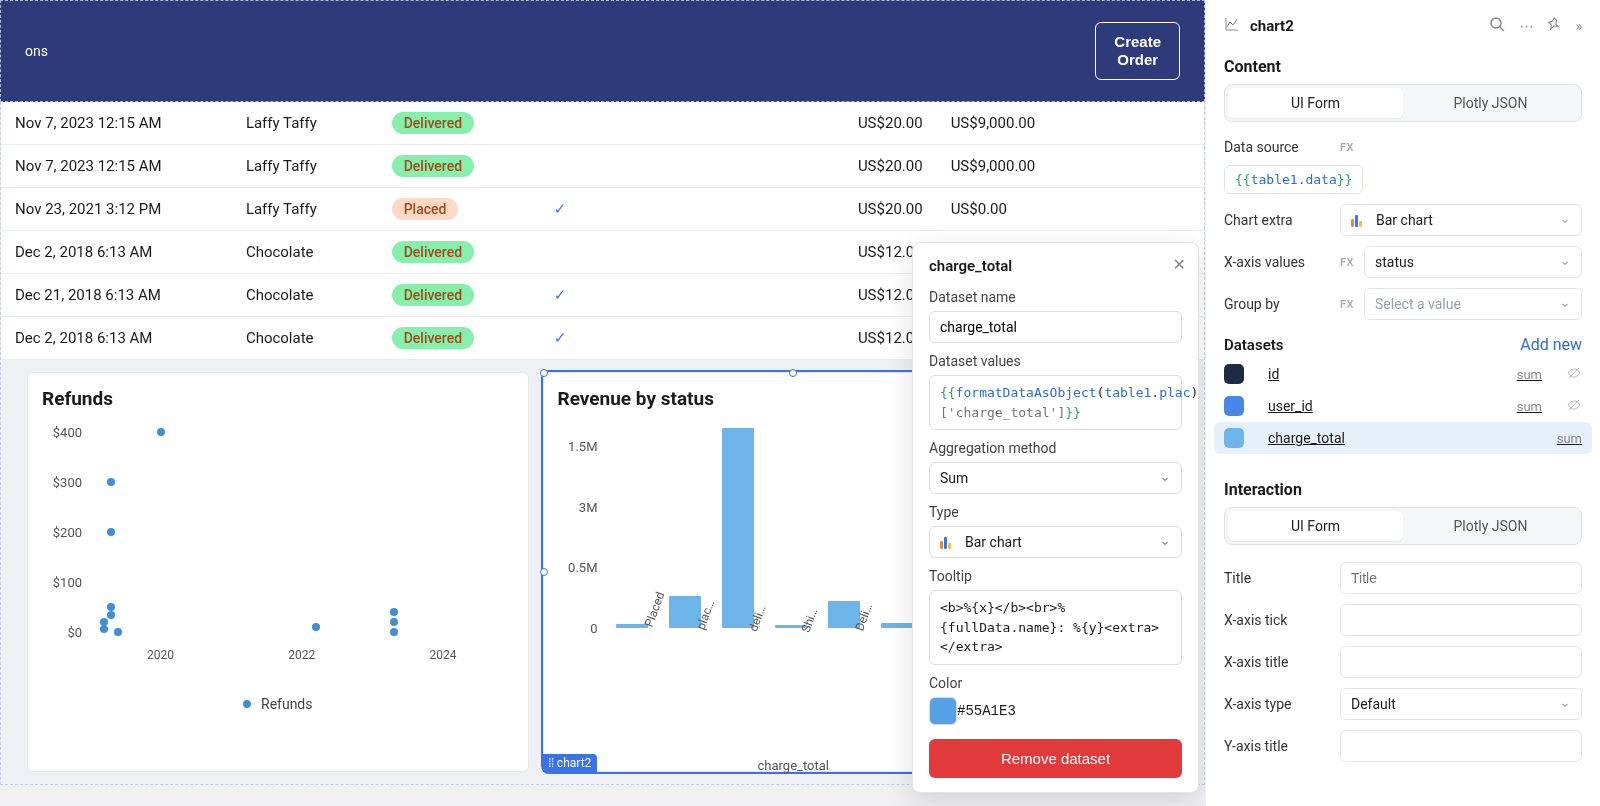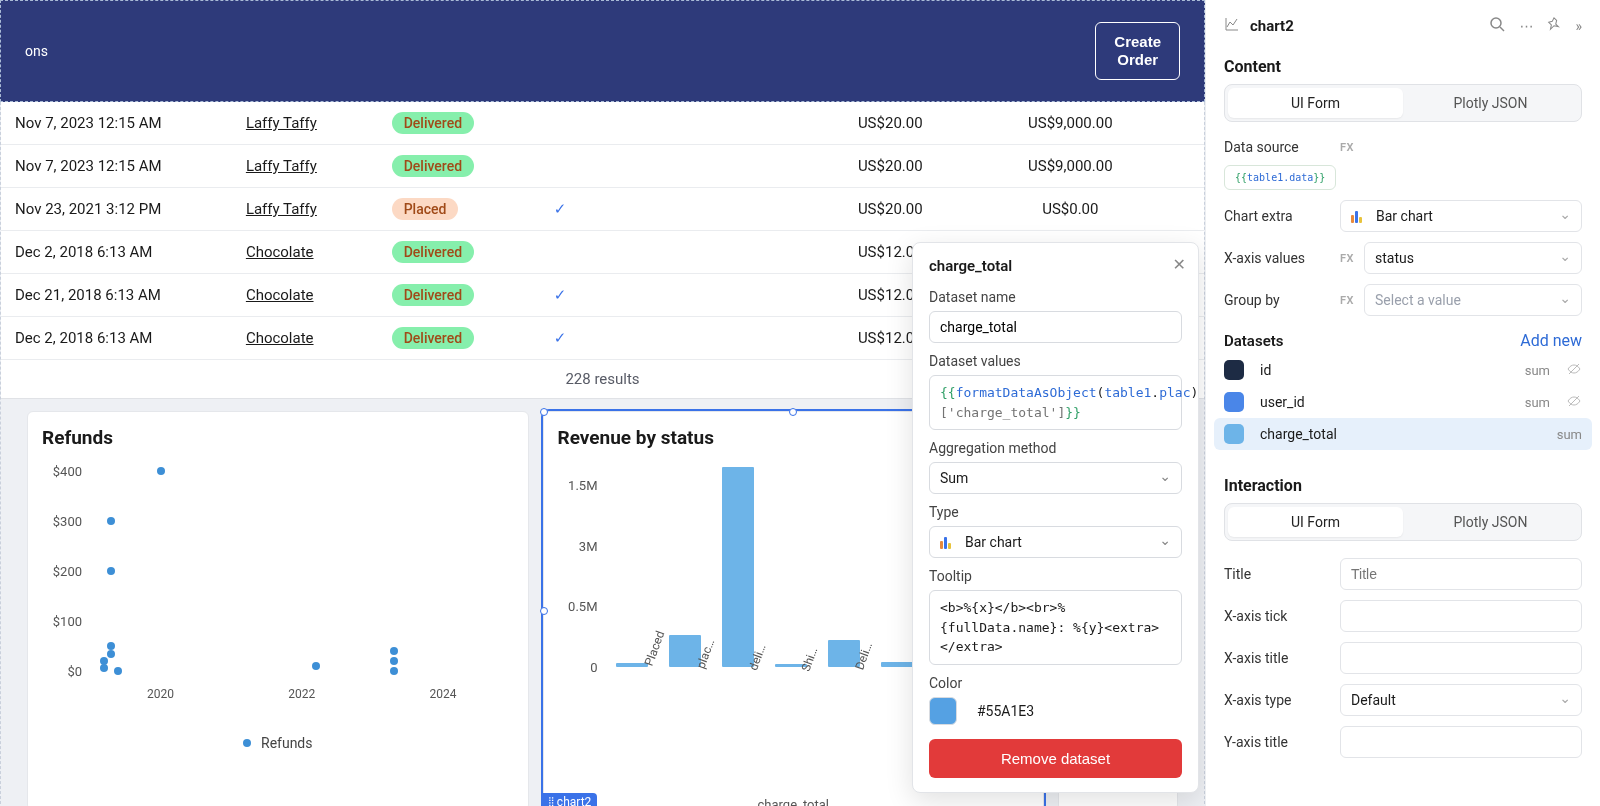--- a/index.html
+++ b/index.html
@@ -8,25 +8,25 @@
 .canvas { position: absolute; left: 0; top: 0; right: 395px; bottom: 0; background: #f0f0f3; overflow: hidden; }
 .app-frame { position: absolute; left: 0; top: 0; width: 100%; height: 100%; }
 .app-header { background: #2e3a7a; color: #fff; height: 102px; display: flex; align-items: center; justify-content: space-between; padding: 0 24px; border: 1px dashed #aabbd6; }
 .create-order-btn { border: 1.5px solid #fff; background: transparent; color: #fff; padding: 10px 18px; border-radius: 6px; font-size: 15px; font-weight: 600; line-height: 1.2; text-align: center; }
 
 .content-area { position: relative; padding: 0 0 0 0; background: #eef0f4; border: 1px dashed #c9d0dc; border-top: none; width: 100%; overflow: hidden; }
 
 table.data-table { width: 100%; border-collapse: collapse; background: #fff; }
 .data-table td { padding: 10px 14px; border-bottom: 1px solid #eaecef; font-size: 15px; vertical-align: middle; }
 .data-table td.col-date { width: 190px; }
-.data-table td.col-product { width: 120px; text-decoration: underline; }
+.data-table td.col-product { width: 120px; }
 .data-table td.col-status { width: 120px; }
 .data-table td.col-check { width: 60px; text-align: center; color: #3a72e8; }
 .data-table td.col-price { width: 280px; text-align: right; }
-.data-table td.col-total { width: 220px; text-align: center; }
+.data-table td.col-total { width: 220px; text-align: left; }
 .badge { display: inline-block; padding: 3px 12px; border-radius: 14px; font-size: 14px; font-weight: 500; }
 .badge-delivered { background: #86efac; color: #a04a18; }
 .badge-placed { background: #fcd9c4; color: #a04a18; }
 .results-footer { text-align: center; color: #585b66; padding: 10px; font-size: 15px; background: #fff; border-bottom: 1px solid #e0e2e6; }
 
 .charts-row { display: flex; gap: 14px; padding: 12px 26px; }
 .chart-card { background: #fff; border: 1px solid #e5e7eb; border-radius: 6px; flex: 1; min-width: 370px; position: relative; padding: 14px; height: 400px; }
 .chart-card.selected { outline: 2px solid #3a72e8; }
 .chart-card h3 { font-size: 19px; font-weight: 700; margin-bottom: 12px; }
 .chart-badge { position: absolute; bottom: -1px; left: -1px; background: #3a72e8; color: #fff; font-size: 12px; padding: 2px 6px; border-radius: 0 4px 0 0; }
@@ -52,21 +52,21 @@
 .dataset-modal { position: absolute; left: 912px; top: 242px; width: 287px; background: #fff; border: 1px solid #e2e4e8; border-radius: 8px; box-shadow: 0 8px 28px rgba(0,0,0,.12); padding: 14px 16px; z-index: 50; }
 .dataset-modal .close { position: absolute; right: 12px; top: 12px; color: #888; cursor: pointer; font-size: 16px; }
 .modal-title { font-size: 15px; font-weight: 600; margin-bottom: 14px; }
 .modal-label { font-size: 14px; color: #444; margin-bottom: 6px; margin-top: 10px; }
 .modal-input { width: 100%; border: 1px solid #d8dbe0; border-radius: 6px; padding: 7px 10px; font-size: 13px; font-family: ui-monospace, Menlo, monospace; }
 .modal-input.sans { font-family: inherit; font-size: 14px; }
 .modal-select { width: 100%; border: 1px solid #d8dbe0; border-radius: 6px; padding: 7px 10px; font-size: 14px; display: flex; align-items: center; gap: 8px; position: relative; }
 .modal-select::after { content: "⌄"; position: absolute; right: 10px; top: 5px; color: #888; }
 .code-box { border: 1px solid #d8dbe0; border-radius: 6px; padding: 7px 10px; font-size: 13px; font-family: ui-monospace, Menlo, monospace; line-height: 1.5; }
 .tok-green { color: #2e9f66; } .tok-red { color: #737373; } .tok-blue { color: #2e6bd6; }
-.color-row { display: flex; align-items: center; gap: 20px; }
+.color-row { display: flex; align-items: center; gap: 0; font-family: Liberation Mono, monospace; }
 .color-swatch { width: 28px; height: 28px; border-radius: 6px; border: 1px solid #d8dbe0; }
 .remove-btn { width: 100%; background: #e23a3a; color: #fff; border: none; padding: 11px; border-radius: 6px; font-size: 15px; font-weight: 500; margin-top: 14px; }
 
 
 .inspector { position: absolute; right: 0; top: 0; width: 395px; height: 100%; background: #fff; border-left: 1px solid #eceef1; overflow-y: auto; }
 .insp-header { display: flex; align-items: center; gap: 10px; padding: 16px 18px 8px; }
 .insp-header .icon { color: #888; font-size: 14px; }
 .insp-header .title { font-weight: 700; font-size: 15px; flex: 1; }
 .insp-header .act { color: #888; font-size: 14px; margin-left: 4px; cursor: pointer; }
 .insp-section-title { font-size: 16px; font-weight: 700; padding: 14px 18px 8px; }
@@ -74,26 +74,26 @@
 .seg-toggle .seg { flex: 1; text-align: center; padding: 7px; font-size: 14px; border-radius: 6px; color: #555; cursor: pointer; }
 .seg-toggle .seg.active { background: #fff; color: #222; box-shadow: 0 1px 2px rgba(0,0,0,.06); }
 .insp-row { display: flex; align-items: center; padding: 5px 18px; gap: 10px; }
 .insp-row .lbl { width: 106px; font-size: 14px; color: #333; }
 .insp-row .fx { font-size: 11px; color: #aaa; font-weight: 600; letter-spacing: .5px; }
 .insp-row .ctrl { flex: 1; }
 .insp-select { width: 100%; border: 1px solid #e2e4e8; border-radius: 6px; padding: 7px 10px; font-size: 14px; display: flex; align-items: center; gap: 8px; position: relative; background: #fff; }
 .insp-select::after { content: "⌄"; position: absolute; right: 10px; top: 5px; color: #aaa; }
 .insp-select .ph { color: #9aa0ac; }
 .insp-text { width: 100%; border: 1px solid #e2e4e8; border-radius: 6px; padding: 7px 10px; font-size: 14px; }
-.chip-code { display: inline-block; border: 1px solid #d8e6da; border-radius: 6px; padding: 6px 10px; font-family: ui-monospace, Menlo, monospace; font-size: 10px; background: #fff; }
+.chip-code { display: inline-block; border: 1px solid #d8e6da; border-radius: 6px; padding: 6px 10px; font-family: ui-monospace, Menlo, monospace; font-size: 13px; background: #fff; }
 .chip-code .tok-green { color: #2e9f66; } .chip-code .tok-blue { color: #2e6bd6; }
 .ds-header { display: flex; justify-content: space-between; align-items: center; padding: 10px 18px 4px; }
 .ds-header .h { font-size: 15px; font-weight: 600; }
 .ds-header .add { color: #2e6bd6; font-size: 16px; cursor: pointer; }
-.ds-row { display: flex; align-items: center; padding: 6px 18px; gap: 16px; border-radius: 6px; }
+.ds-row { display: flex; align-items: center; padding: 6px 18px; gap: 24px; border-radius: 6px; text-decoration: underline; }
 .ds-row.active { background: #e6f0fb; margin: 0 8px; padding: 6px 10px; }
 .ds-row .sw { width: 20px; height: 20px; border-radius: 5px; }
 .ds-row .nm { flex: 1; font-size: 14px; }
 .ds-row .agg { font-size: 13px; color: #888; }
 .ds-row .vis { color: #bbb; font-size: 14px; }
 .mini-bar-icon { display: inline-flex; align-items: flex-end; gap: 1px; height: 14px; margin-right: 6px; }
 .mini-bar-icon span { display: inline-block; width: 3px; border-radius: 1px; }
 </style>
 </head>
 <body>
@@ -152,21 +152,20 @@
             <tr>
               <td class="col-date">Dec 2, 2018 6:13 AM</td>
               <td class="col-product">Chocolate</td>
               <td class="col-status"><span class="badge badge-delivered">Delivered</span></td>
               <td class="col-check">✓</td>
               <td class="col-price">US$12.00</td>
               <td class="col-total"></td>
             </tr>
           </tbody>
       </table>
-      <div class="results-footer">228 results</div>
 
       <div class="charts-row">
 
         <div class="chart-card">
           <h3>Refunds</h3>
           <div class="plot-area" id="scatter-area" style="height:220px">
               <div class="y-tick" style="top: 4.54545%;">$400</div>
               <div class="y-tick" style="top: 27.2727%;">$300</div>
               <div class="y-tick" style="top: 50%;">$200</div>
               <div class="y-tick" style="top: 72.7273%;">$100</div>

